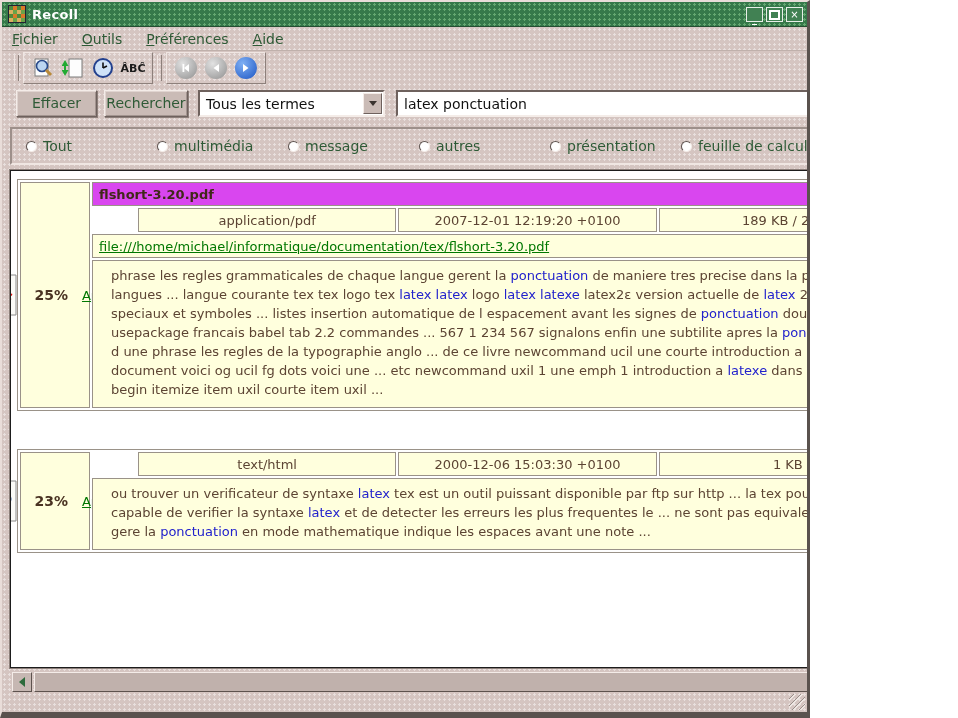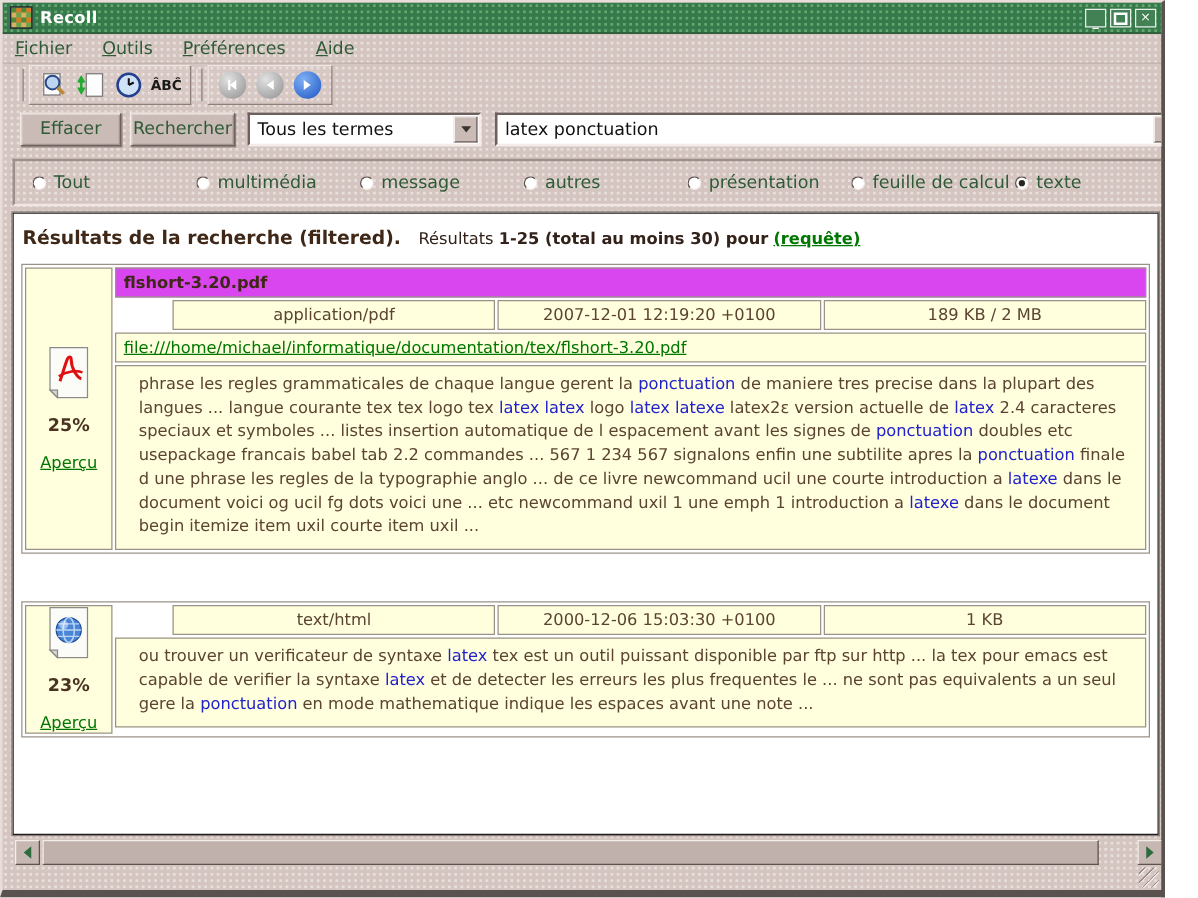--- a/index.html
+++ b/index.html
@@ -1,17 +1,17 @@
 <!DOCTYPE html>
 <html><head>
 <meta charset="utf-8">
 <style>
   html,body{margin:0;padding:0;}
   body{width:958px;height:718px;font-family:"DejaVu Sans","Liberation Sans",sans-serif;}
-  .window{position:relative;width:932px;height:718px;box-sizing:border-box;
+  .window{position:relative;width:810px;height:718px;box-sizing:border-box;
     background-color:#d5c5c1;
     background-image:radial-gradient(rgba(255,255,255,.45) 1px, transparent 1.4px);
     background-size:5px 5px;
     border-left:2px solid #e9ddd9;border-top:2px solid #e9ddd9;
     border-right:3px solid #5a524e;border-bottom:6px solid #5a524e;
     overflow:hidden;text-decoration:underline;}
   
   .titlebar{position:absolute;left:0;top:0;right:0;height:25px;
     background-color:#36794a;
     background-image:radial-gradient(rgba(140,205,145,.55) 1px, transparent 1.4px);
@@ -74,21 +74,21 @@
     background:#fff;border:1px solid #1d1d1d;outline:1px solid #8d807b;
     padding:8px 5px 0 5px;overflow:hidden;color:#3f2818;}
   .res-header{font-size:13px;margin:2px 0 12px 2px;}
   .res-header .h-bold{font-weight:bold;font-size:15px;color:#3f2818;}
   .res-header .h-plain{font-weight:normal;color:#33221a;margin-left:10px;}
   .res-header .h-range{font-weight:bold;color:#33221a;}
   .green-link{color:#007700;text-decoration:underline;cursor:pointer;}
   .res-header .green-link{font-weight:bold;}
   .result{display:flex;gap:2px;border:1px solid #9a9288;background:#fff;padding:2px;margin:0 1px 38px 1px;}
   .side{width:68px;flex:0 0 auto;border:1px solid #9a9288;background:#ffffdd;
-    display:flex;flex-direction:column;align-items:center;justify-content:center;gap:14px;}
+    display:flex;flex-direction:row;align-items:center;justify-content:center;gap:14px;}
   .relevance{font-weight:bold;font-size:14px;color:#4a3322;}
   .preview{font-size:13px;}
   .rmain{flex:1;display:flex;flex-direction:column;gap:2px;min-width:0;}
   .rrow{border:1px solid #9a9288;box-sizing:border-box;}
   .rtitle{background:#d946ef;font-weight:bold;font-size:13px;color:#3f2818;
     padding:4px 6px;height:24px;box-sizing:border-box;}
   .rmeta{display:flex;gap:2px;border:none;padding:0;margin-left:46px;}
   .rmeta .cell{flex:1;border:1px solid #9a9288;background:#ffffdd;text-align:center;
     font-size:13px;color:#5c4433;padding:4px 2px;height:24px;box-sizing:border-box;}
   .rurl{background:#ffffdd;font-size:13px;padding:4px 6px;height:24px;box-sizing:border-box;white-space:nowrap;overflow:hidden;}
@@ -235,26 +235,20 @@
         <span class="radio"></span>
         <span>feuille de calcul</span>
       </label>
     <label class="filter-item">
         <span class="radio checked"></span>
         <span>texte</span>
       </label>
   </div>
 
   <div class="results-panel">
-    <div class="res-header">
-      <span class="h-bold">Résultats de la recherche (filtered).</span>
-      <span class="h-plain"><span>Résultats</span>
-        <span class="h-range">1-25 (total au moins 30) pour</span>
-        <a class="green-link">(requête)</a></span>
-    </div>
 
     <div class="result">
       <div class="side">
         <div class="doc-icon">
           <svg width="38" height="42" viewBox="0 0 38 42">
             <path d="M4 1 H34 V41 H10 L4 35 Z" fill="#fbfbf8" stroke="#8a8a8a"></path>
             <path d="M10 41 L4 35 H10 Z" fill="#d8d8d0" stroke="#8a8a8a"></path>
             <path d="M12 28 C14 22 17 12 18 10 C19 8 21 8 21 11 C21 18 26 25 29 26" stroke="#dd1111" stroke-width="2.4" fill="none"></path>
             <path d="M11 24 C17 20 26 19 30 21" stroke="#dd1111" stroke-width="2" fill="none"></path>
           </svg>

